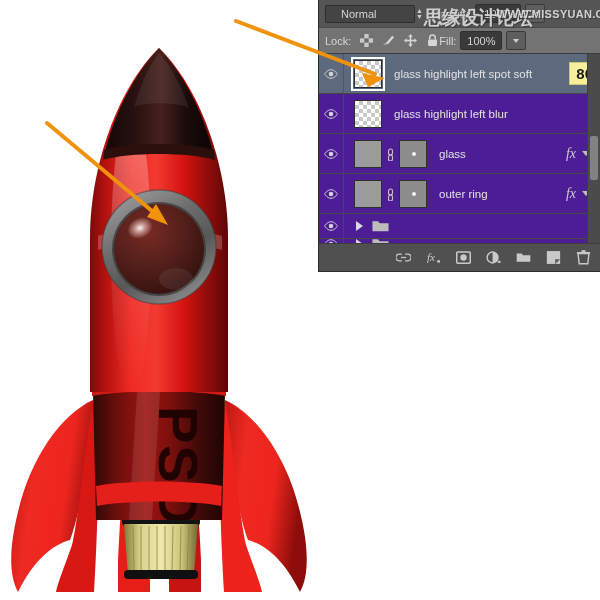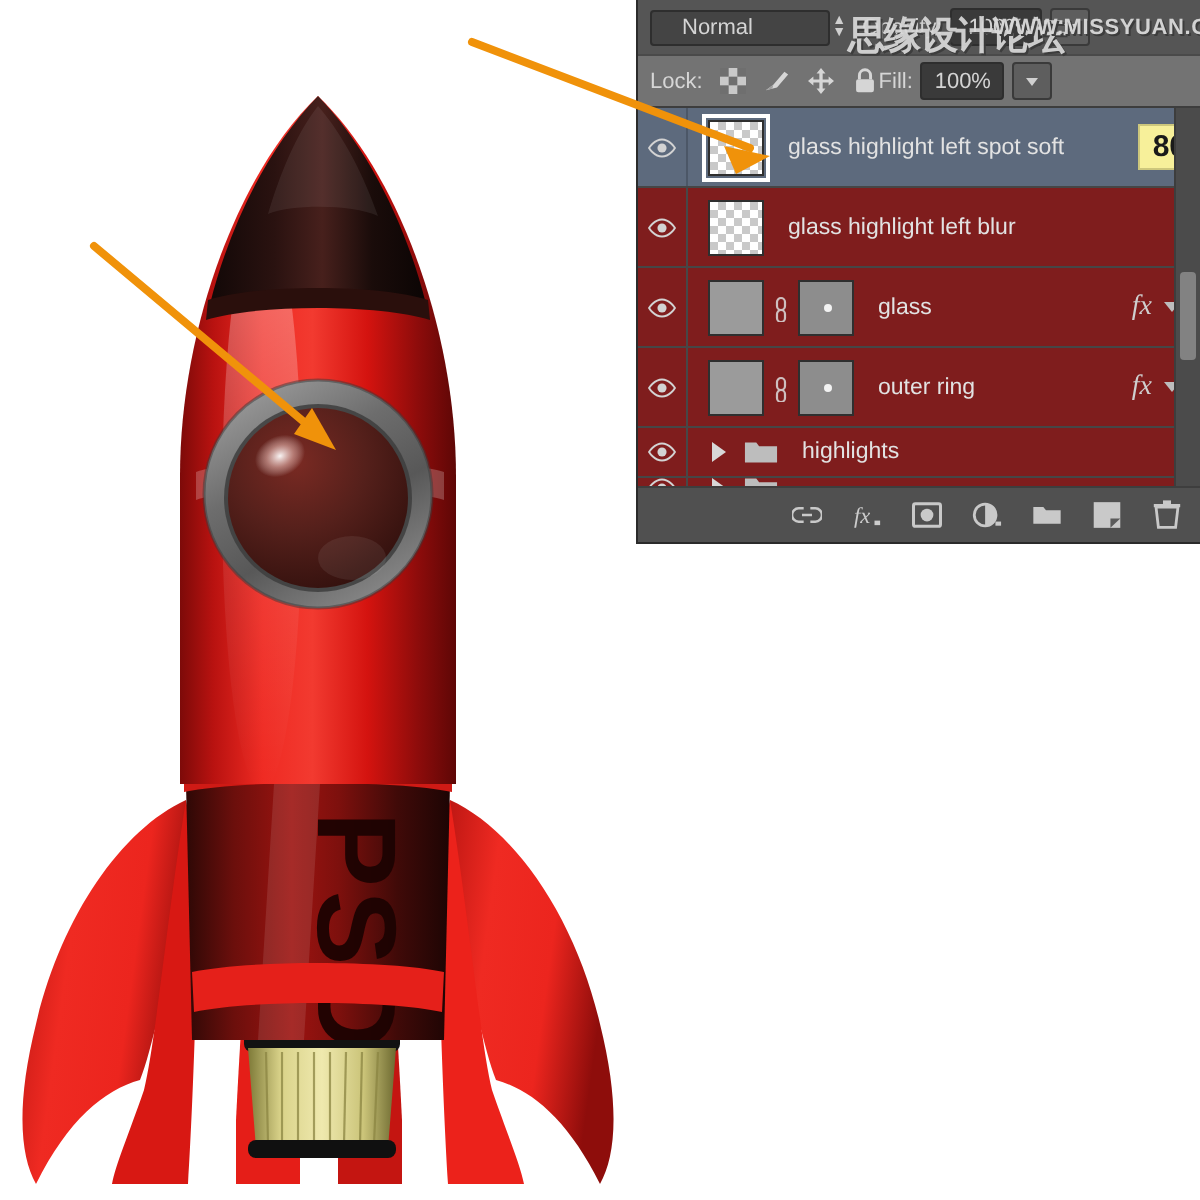--- a/index.html
+++ b/index.html
@@ -94,21 +94,21 @@
 
   
   #layer-list{
     position:absolute;top:54px;left:0;right:0;bottom:28px;
     background:#535353;overflow:hidden;
   }
   .layer-row{
     height:40px;display:flex;align-items:center;
     border-bottom:1px solid #464646;
     box-sizing:border-box;position:relative;
-    background:#7f1d1d;
+    background:#4c1d95;
   }
   .layer-row.selected{background:#5d6a7d;}
   .layer-row.group-row{height:25px;}
   .layer-row.cut-row{height:11px;overflow:hidden;}
   .eye-cell{
     width:24px;height:100%;
     display:flex;align-items:center;justify-content:center;
     border-right:1px solid #474747;flex:0 0 24px;
   }
   .layer-row.selected .eye-cell{border-right:1px solid #4c5767;}
@@ -443,21 +443,20 @@
       <div class="eye-cell">
         <svg width="14" height="10" viewBox="0 0 16 11">
           <path d="M8 0.6 C12.5 0.6 15.4 5.5 15.4 5.5 C15.4 5.5 12.5 10.4 8 10.4 C3.5 10.4 0.6 5.5 0.6 5.5 C0.6 5.5 3.5 0.6 8 0.6 Z" fill="none" stroke="#d3d3d3" stroke-width="1.1"></path>
           <circle cx="8" cy="5.5" r="2.6" fill="#d3d3d3"></circle>
         </svg>
       </div>
       <span class="group-arrow"></span>
       <svg class="folder-ico" viewBox="0 0 18 14">
         <path d="M0.5 2 h6 l1.5 2 h9.5 v8.5 h-17 z" fill="#bdbdbd"></path>
       </svg>
-      <span class="layer-name">highlights</span>
     </div>
 
     <div class="layer-row cut-row">
       <div class="eye-cell">
         <svg width="14" height="10" viewBox="0 0 16 11">
           <path d="M8 0.6 C12.5 0.6 15.4 5.5 15.4 5.5 C15.4 5.5 12.5 10.4 8 10.4 C3.5 10.4 0.6 5.5 0.6 5.5 C0.6 5.5 3.5 0.6 8 0.6 Z" fill="none" stroke="#d3d3d3" stroke-width="1.1"></path>
           <circle cx="8" cy="5.5" r="2.6" fill="#d3d3d3"></circle>
         </svg>
       </div>
       <span class="group-arrow"></span>

